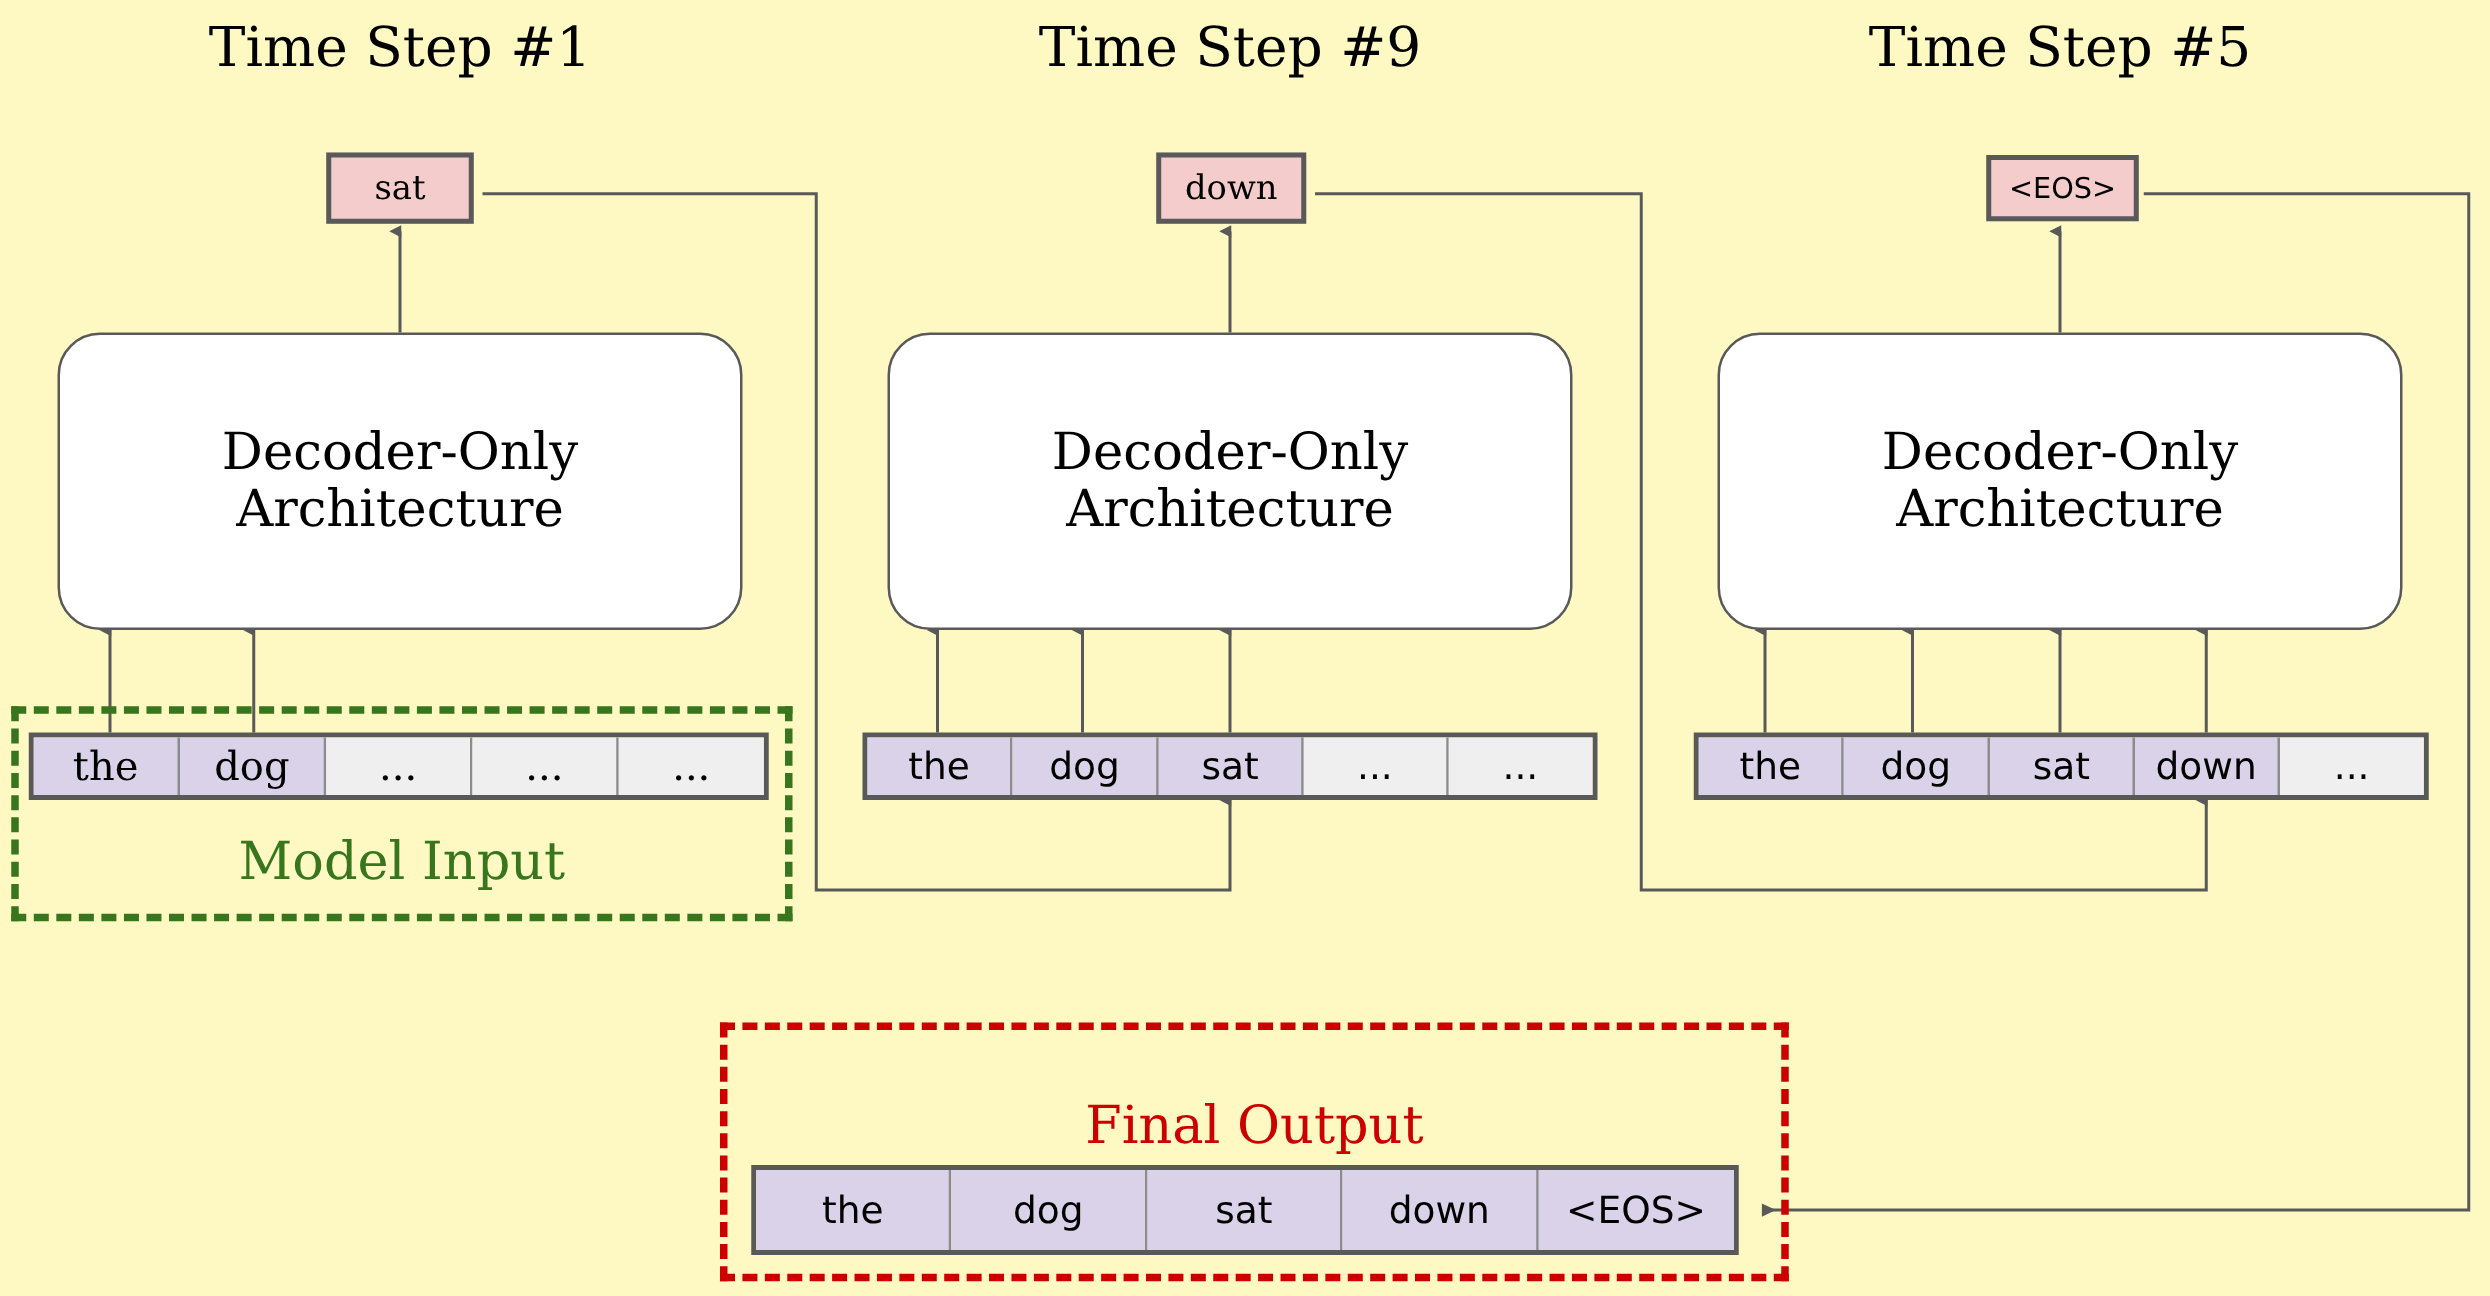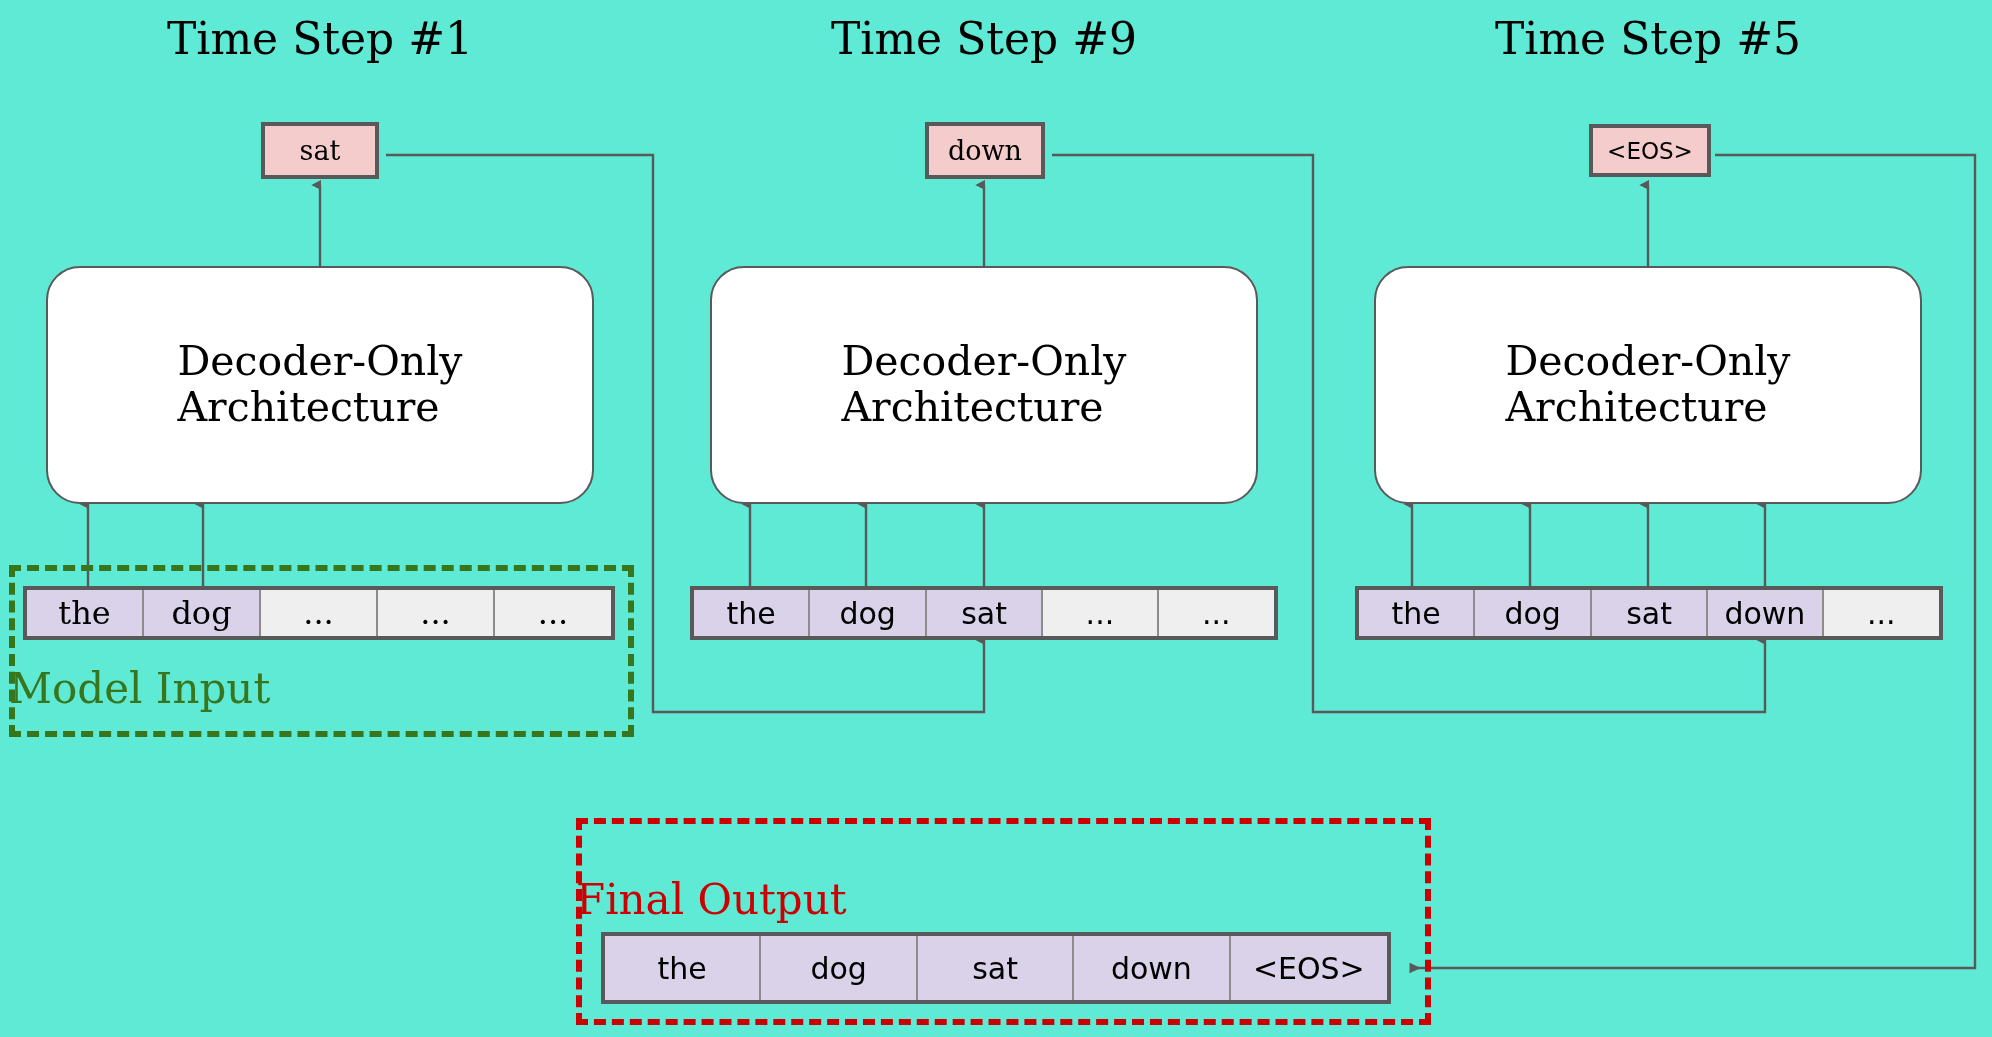--- a/index.html
+++ b/index.html
@@ -4,21 +4,21 @@
 <style>
   html, body {
     margin: 0;
     padding: 0;
     background: #ffffff;
   }
   #stage {
     position: relative;
     width: 1992px;
     height: 1037px;
-    background: #5eead4;
+    background: #fef9c3;
     overflow: hidden;
     font-family: "DejaVu Serif", "Liberation Serif", serif;
   }
   svg.layer {
     position: absolute;
     top: 0; left: 0;
     width: 1992px;
     height: 1037px;
   }
   .step-title {
@@ -37,21 +37,21 @@
     background: #ffffff;
     box-sizing: border-box;
     display: flex;
     align-items: center;
     justify-content: center;
   }
   .decoder-label {
     font-family: "DejaVu Serif", "Liberation Serif", serif;
     font-size: 41px;
     color: #000000;
-    text-align: left;
+    text-align: center;
     line-height: 1.12;
   }
   .out-token {
     position: absolute;
     background: #f4cccc;
     border: 4px solid #595959;
     box-sizing: border-box;
     display: flex;
     align-items: center;
     justify-content: center;
@@ -83,20 +83,21 @@
   .dashed-group {
     position: absolute;
     box-sizing: border-box;
   }
   .dashed-group.green { border: 6px dashed #38761d; }
   .dashed-group.red   { border: 6px dashed #cc0000; }
 
   .group-caption {
     position: absolute;
     font-family: "DejaVu Serif", "Liberation Serif", serif;
+    text-align: center;
     white-space: nowrap;
     line-height: 1;
   }
   .group-caption.green { color: #38761d; font-size: 42px; }
   .group-caption.red   { color: #cc0000; font-size: 42px; }
 </style>
 </head>
 <body>
 
 <div id="stage">

